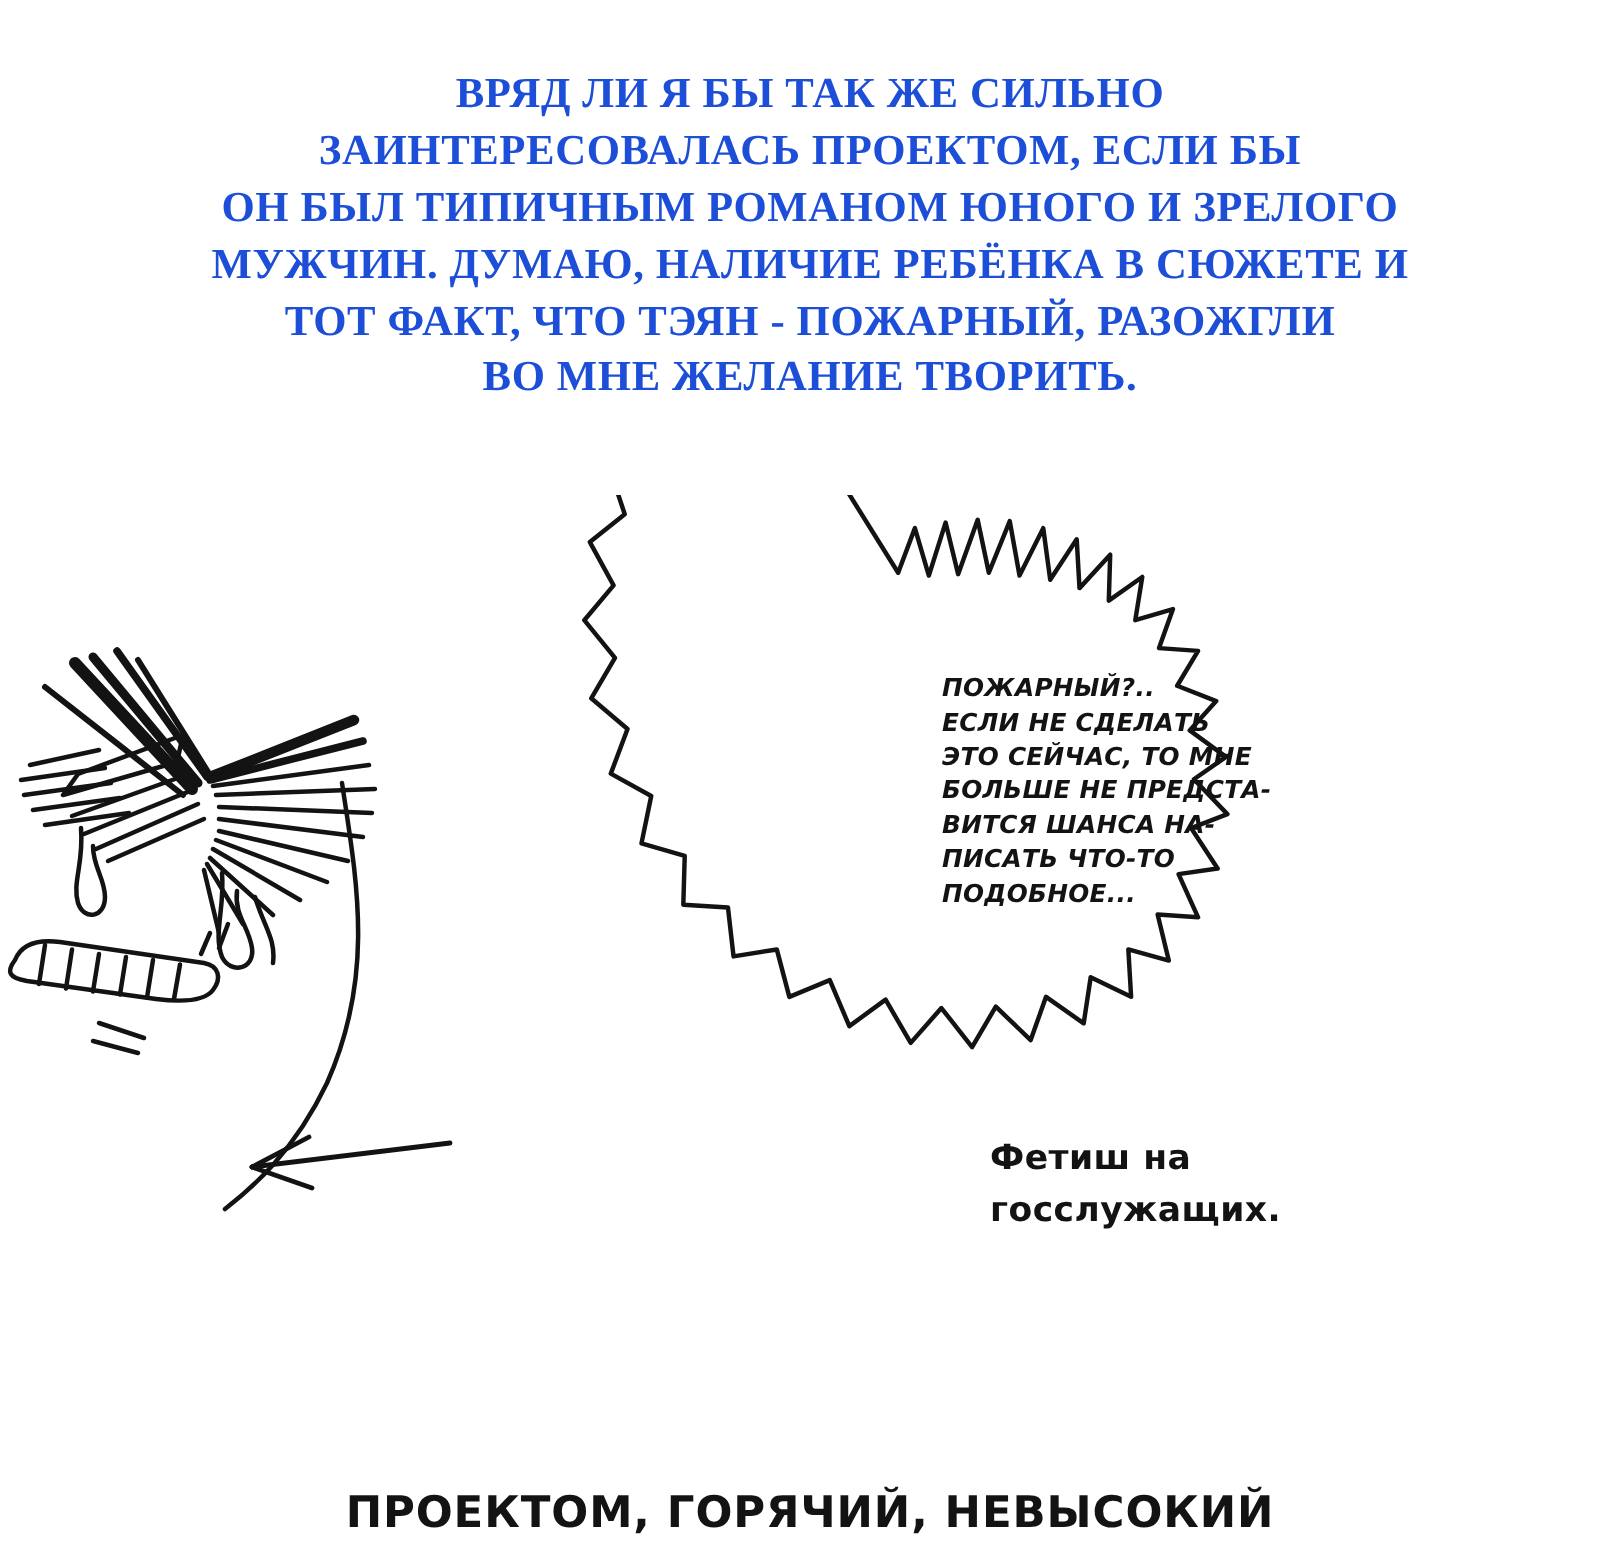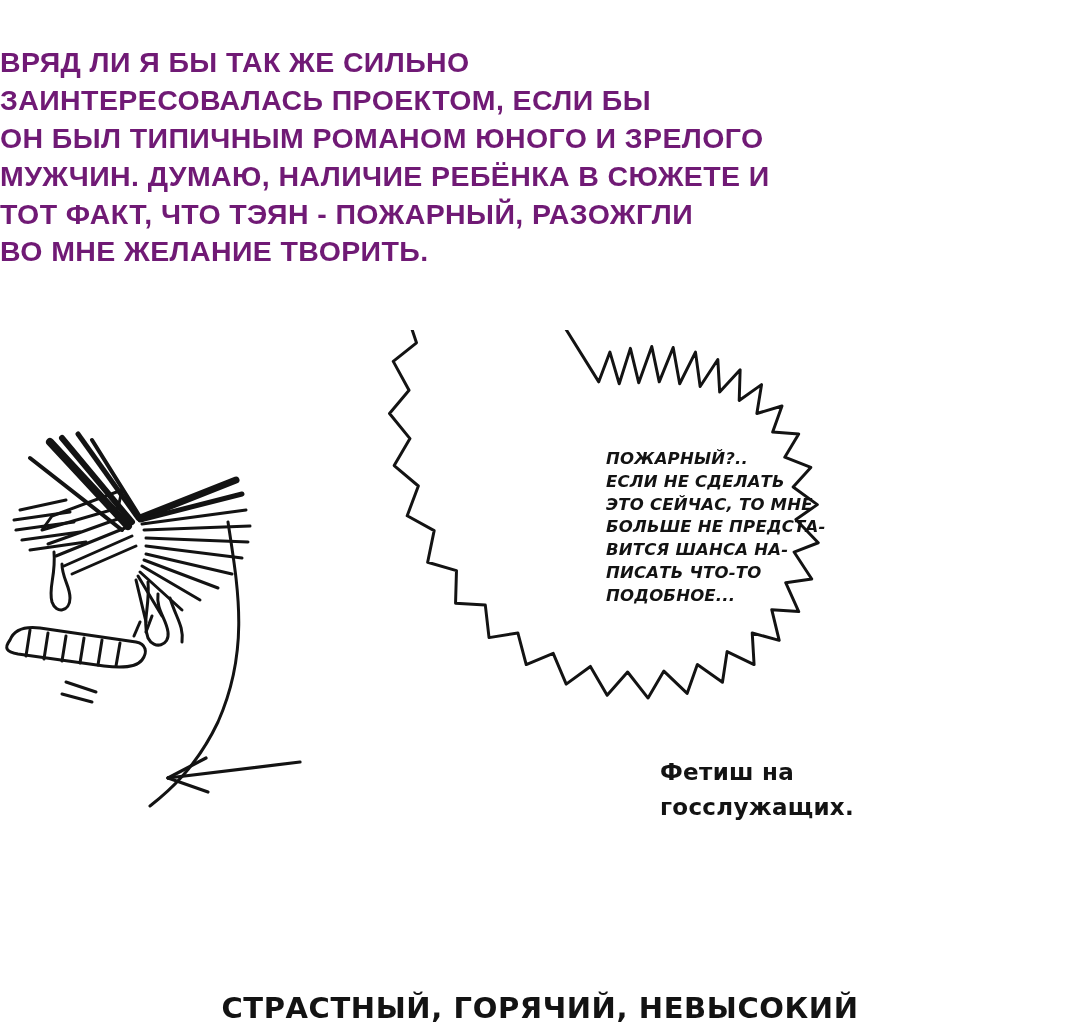--- a/index.html
+++ b/index.html
@@ -22,26 +22,27 @@
     height: 1033px;
     background: #ffffff;
   }
 
   
   .narration {
     position: absolute;
     left: 0;
     top: 44px;
     width: 1080px;
-    font-family: Liberation Sans, sans-serif;
+    text-align: center;
+    font-family: Liberation Serif, serif;
     font-size: 28.5px;
     font-weight: 700;
     line-height: 1.33;
     letter-spacing: 0.4px;
-    color: #701a75;
+    color: #1d4ed8;
     white-space: pre-line;
   }
 
   
   .bottom-caption {
     position: absolute;
     left: 0;
     bottom: 8px;
     width: 1080px;
     text-align: center;
@@ -60,21 +61,21 @@
     width: 1080px;
     height: 530px;
   }
   .art svg {
     display: block;
   }
 
   
   .balloon-text {
     position: absolute;
-    left: 606px;
+    left: 628px;
     top: 448px;
     width: 220px;
     font-family: "DejaVu Sans", sans-serif;
     font-style: italic;
     font-size: 16.5px;
     font-weight: 600;
     line-height: 1.38;
     color: #131313;
     white-space: pre-line;
     text-align: left;
@@ -196,15 +197,15 @@
 ЕСЛИ НЕ СДЕЛАТЬ
 ЭТО СЕЙЧАС, ТО МНЕ
 БОЛЬШЕ НЕ ПРЕДСТА-
 ВИТСЯ ШАНСА НА-
 ПИСАТЬ ЧТО-ТО
 ПОДОБНОЕ...</div>
 
   <div class="side-note">Фетиш на
 госслужащих.</div>
 
-  <div class="bottom-caption">СТРАСТНЫЙ, ГОРЯЧИЙ, НЕВЫСОКИЙ</div>
+  <div class="bottom-caption">ПРОЕКТОМ, ГОРЯЧИЙ, НЕВЫСОКИЙ</div>
 
 </div>
 
 </body></html>

